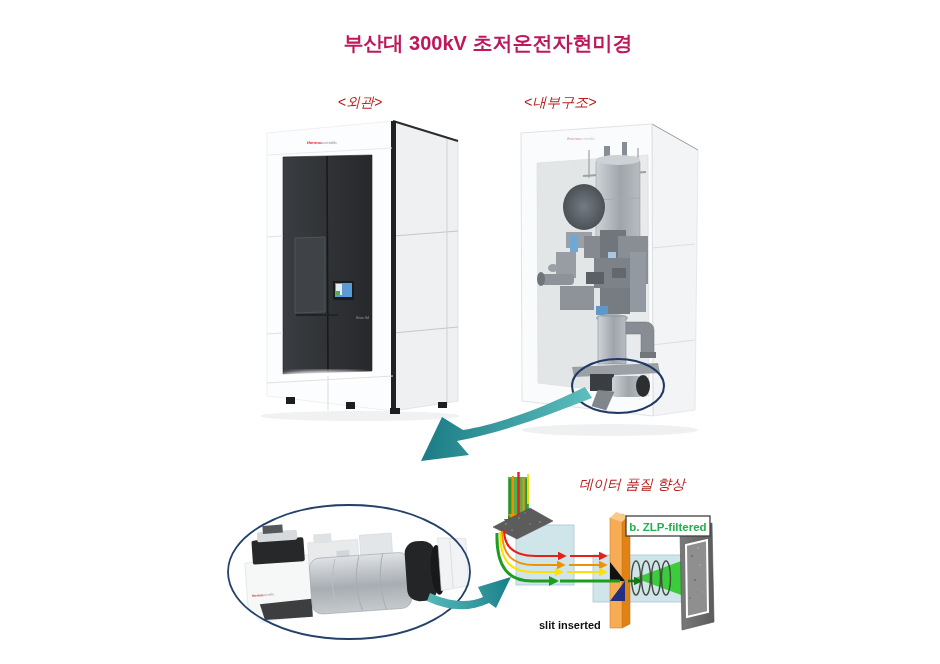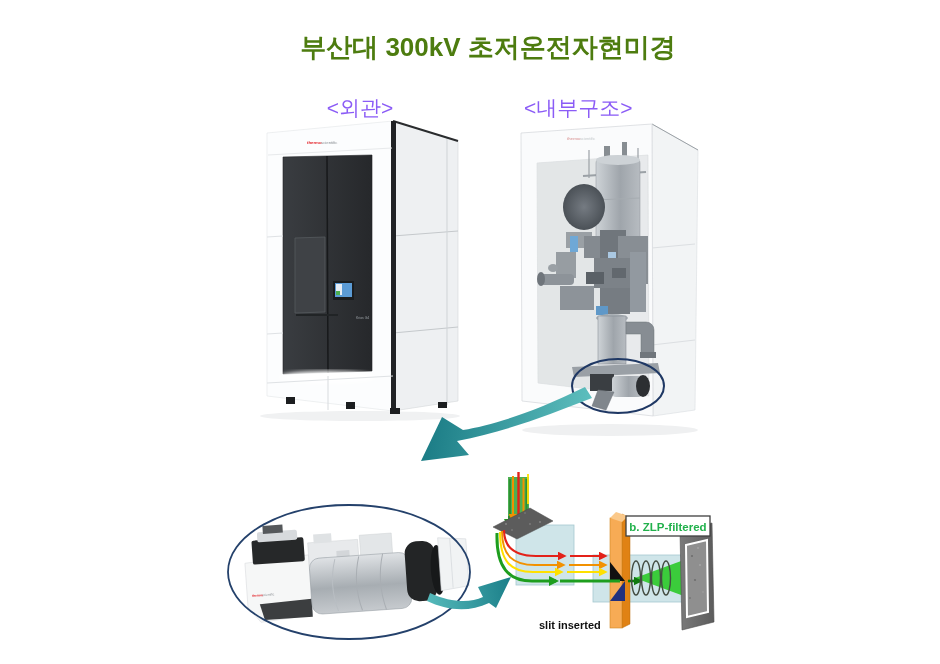--- a/index.html
+++ b/index.html
@@ -1,20 +1,20 @@
 <!DOCTYPE html>
 <html><head>
 <meta charset="utf-8">
 <style>
   html,body { margin:0; padding:0; background:#ffffff; }
   .page { position:relative; width:940px; height:664px; background:#ffffff;
           font-family:"Liberation Sans", sans-serif; overflow:hidden; }
   .title { position:absolute; left:158px; top:30px; width:660px; text-align:center;
-           font-size:26px; font-weight:bold; color:#4d7c0f; }
-  .lbl { position:absolute; color:#8b5cf6; font-size:21px; }
+           font-size:20px; font-weight:bold; color:#be185d; }
+  .lbl { position:absolute; color:#b91c1c; font-size:14px;font-style:italic; }
   .lbl-ext     { left:280px; top:94px;  width:160px; text-align:center; }
   .lbl-int     { left:524px; top:94px;  width:160px; text-align:left; }
   .lbl-filter  { left:233px; top:471px; width:240px; text-align:center; }
   .lbl-quality { left:547px; top:476px; width:170px; text-align:center; }
   svg.fig { position:absolute; overflow:visible; }
 </style>
 </head>
 <body>
 
 <div class="page">
@@ -140,20 +140,21 @@
   <svg class="fig" style="left:405px; top:378px;" width="200" height="95" viewBox="405 378 200 95">
     <defs>
       <linearGradient id="tealA" x1="421" y1="395" x2="592" y2="420" gradientUnits="userSpaceOnUse">
         <stop offset="0" stop-color="#177882"></stop>
           <stop offset="1" stop-color="#5fc0bf"></stop>
       </linearGradient>
     </defs>
     <path d="M585,387 C530,414 492,425 463,430 L442,417 L421,461 L469,455 L457,441 C505,432 548,415 592,398 Z" fill="url(#tealA)"></path>
   </svg>
 
+  <div class="lbl lbl-quality">데이터 품질 향상</div>
 
   <svg class="fig" style="left:222px; top:498px;" width="256" height="148" viewBox="222 498 256 148">
     <defs>
       <linearGradient id="cylGrad" x1="0" y1="0" x2="0" y2="1">
         <stop offset="0" stop-color="#dfe2e5"></stop>
           <stop offset="0.55" stop-color="#a7adb2"></stop>
           <stop offset="1" stop-color="#c6cace"></stop>
       </linearGradient>
     </defs>
     <ellipse cx="349" cy="572" rx="121" ry="67" fill="#ffffff"></ellipse>

